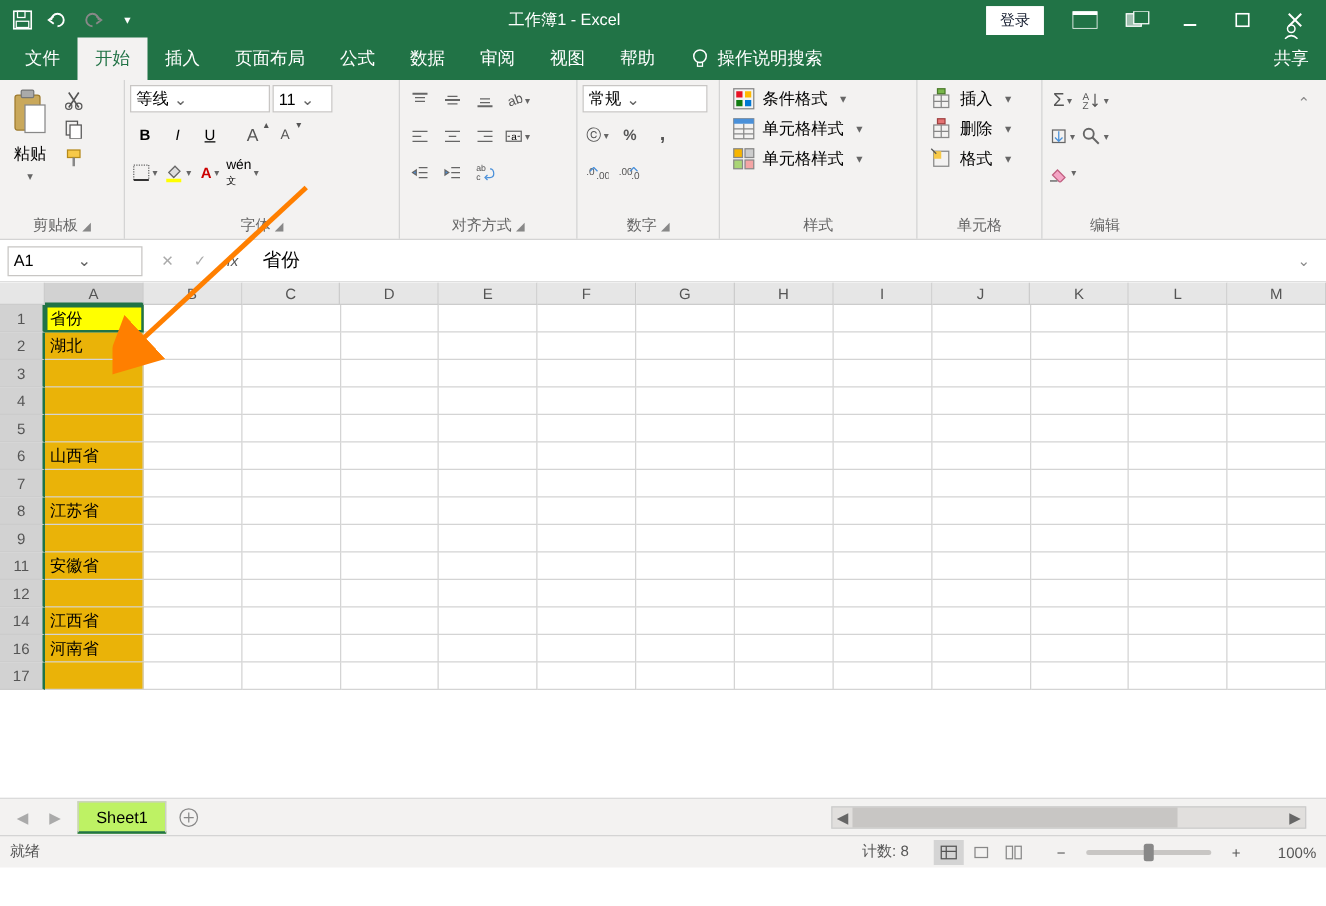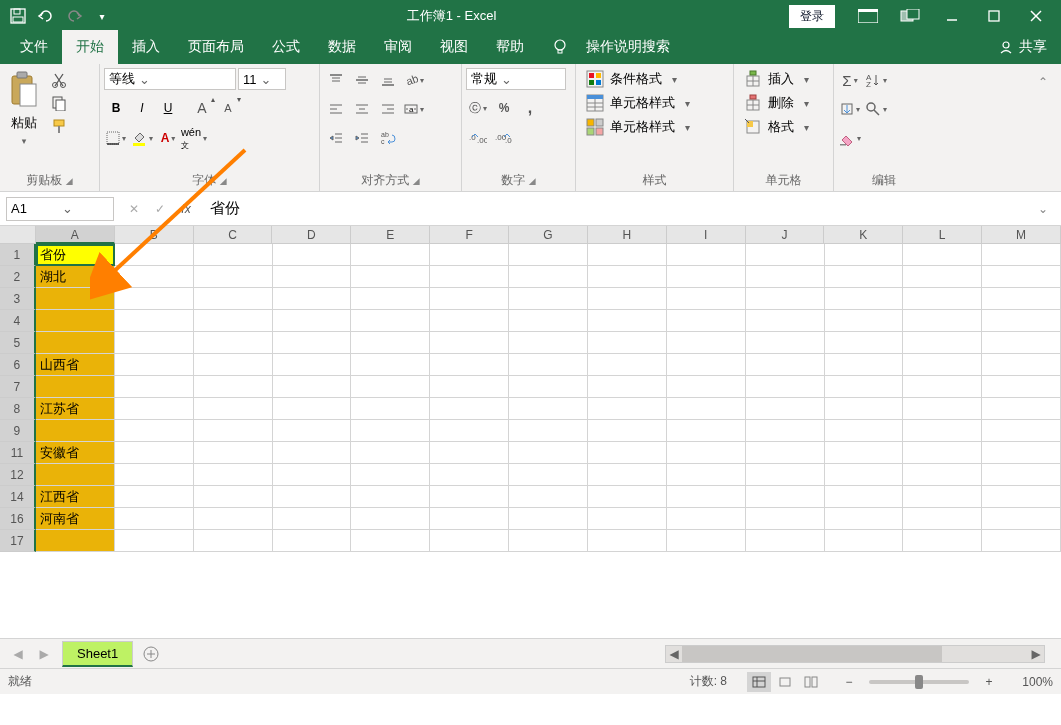--- a/index.html
+++ b/index.html
@@ -8,21 +8,21 @@
   .qat { display: flex; align-items: center; gap: 4px; padding-left: 6px; }
   .qat .ic { width: 24px; height: 24px; display: flex; align-items: center; justify-content: center; cursor: pointer; }
   .title-center { flex: 1; text-align: center; font-size: 13px; }
   .title-right { display: flex; align-items: center; gap: 0; padding-right: 4px; }
   .login-btn { background: #fff; color: #0f172a; padding: 2px 10px; border: 1px solid #fff; cursor: pointer; margin-right: 12px; }
   .win-btn { width: 42px; height: 30px; display: flex; align-items: center; justify-content: center; cursor: pointer; font-size: 14px; }
   .tabbar { height: 32px; background: #217346; display: flex; align-items: flex-end; padding-left: 6px; }
   .tab { color: #fff; padding: 8px 14px; font-size: 14px; cursor: pointer; }
   .tab.active { background: #f3f2f1; color: #217346; }
   .tabbar .spacer { flex: 1; }
-  .share { color: #fff; padding: 8px 14px; font-size: 14px; display: flex; align-items: center; gap: 6px; cursor: pointer; }
+  .share { color: #fff; padding: 8px 14px; font-size: 14px; display: flex; align-items: center; gap: 6px; cursor: pointer; flex-direction: column; }
   .ribbon { height: 128px; background: #f3f2f1; border-bottom: 1px solid #d4d4d4; display: flex; }
   .ribbon-group { border-right: 1px solid #d4d4d4; display: flex; flex-direction: column; padding: 4px 4px 0 4px; }
   .ribbon-group .label { text-align: center; font-size: 12px; color: #666; padding: 2px 0; margin-top: auto; }
   .rg-body { flex: 1; display: flex; align-items: flex-start; gap: 2px; }
   .big-btn { width: 40px; display: flex; flex-direction: column; align-items: center; justify-content: center; gap: 4px; cursor: pointer; padding: 2px; }
   .stack { display: flex; flex-direction: column; gap: 4px; justify-content: center; height: 70px; padding: 2px; }
   .stack .sic { width: 22px; height: 22px; display: flex; align-items: center; justify-content: center; cursor: pointer; }
   .combo { border: 1px solid #c8c6c4; background: #fff; height: 22px; display: flex; align-items: center; padding: 0 2px 0 4px; }
   .combo span { font-size: 13px; }
   .chev { margin-left: 4px; font-size: 10px; color: #666; }
@@ -131,21 +131,21 @@
 <div class="tabbar">
   <div class="tab">文件</div>
   <div class="tab active">开始</div>
   <div class="tab">插入</div>
   <div class="tab">页面布局</div>
   <div class="tab">公式</div>
   <div class="tab">数据</div>
   <div class="tab">审阅</div>
   <div class="tab">视图</div>
   <div class="tab">帮助</div>
-  <div class="tab" style="display:flex;align-items:center;gap:18px;">
+  <div class="tab" style="display:flex;align-items:center;gap:6px;">
     <svg width="16" height="16">
         <circle cx="8" cy="6" r="5" fill="none" stroke="#fff" stroke-width="1.2"></circle>
         <rect x="6" y="11" width="4" height="3" fill="none" stroke="#fff" stroke-width="1"></rect>
       </svg>
     <span>操作说明搜索</span>
   </div>
   <div class="spacer"></div>
   <div class="share">
     <svg width="14" height="14">
         <circle cx="7" cy="5" r="3" fill="none" stroke="#fff" stroke-width="1.2"></circle>
@@ -189,21 +189,21 @@
             </svg>
           </div>
       </div>
     </div>
     <div class="label"><span>剪贴板</span> <span style="font-size:9px;color:#888;">◢</span></div>
   </div>
 
   <div class="ribbon-group" style="width:220px;">
     <div class="rg-body" style="flex-direction:column;gap:6px;">
       <div class="row">
-        <div class="combo" style="width:132px;">
+        <div class="combo" style="width:112px;">
             <span>等线</span>
             <span class="chev">⌄</span>
           </div>
         <div class="combo" style="width:48px;">
             <span>11</span>
             <span class="chev">⌄</span>
           </div>
       </div>
       <div class="row">
         <div class="ic-sm">

